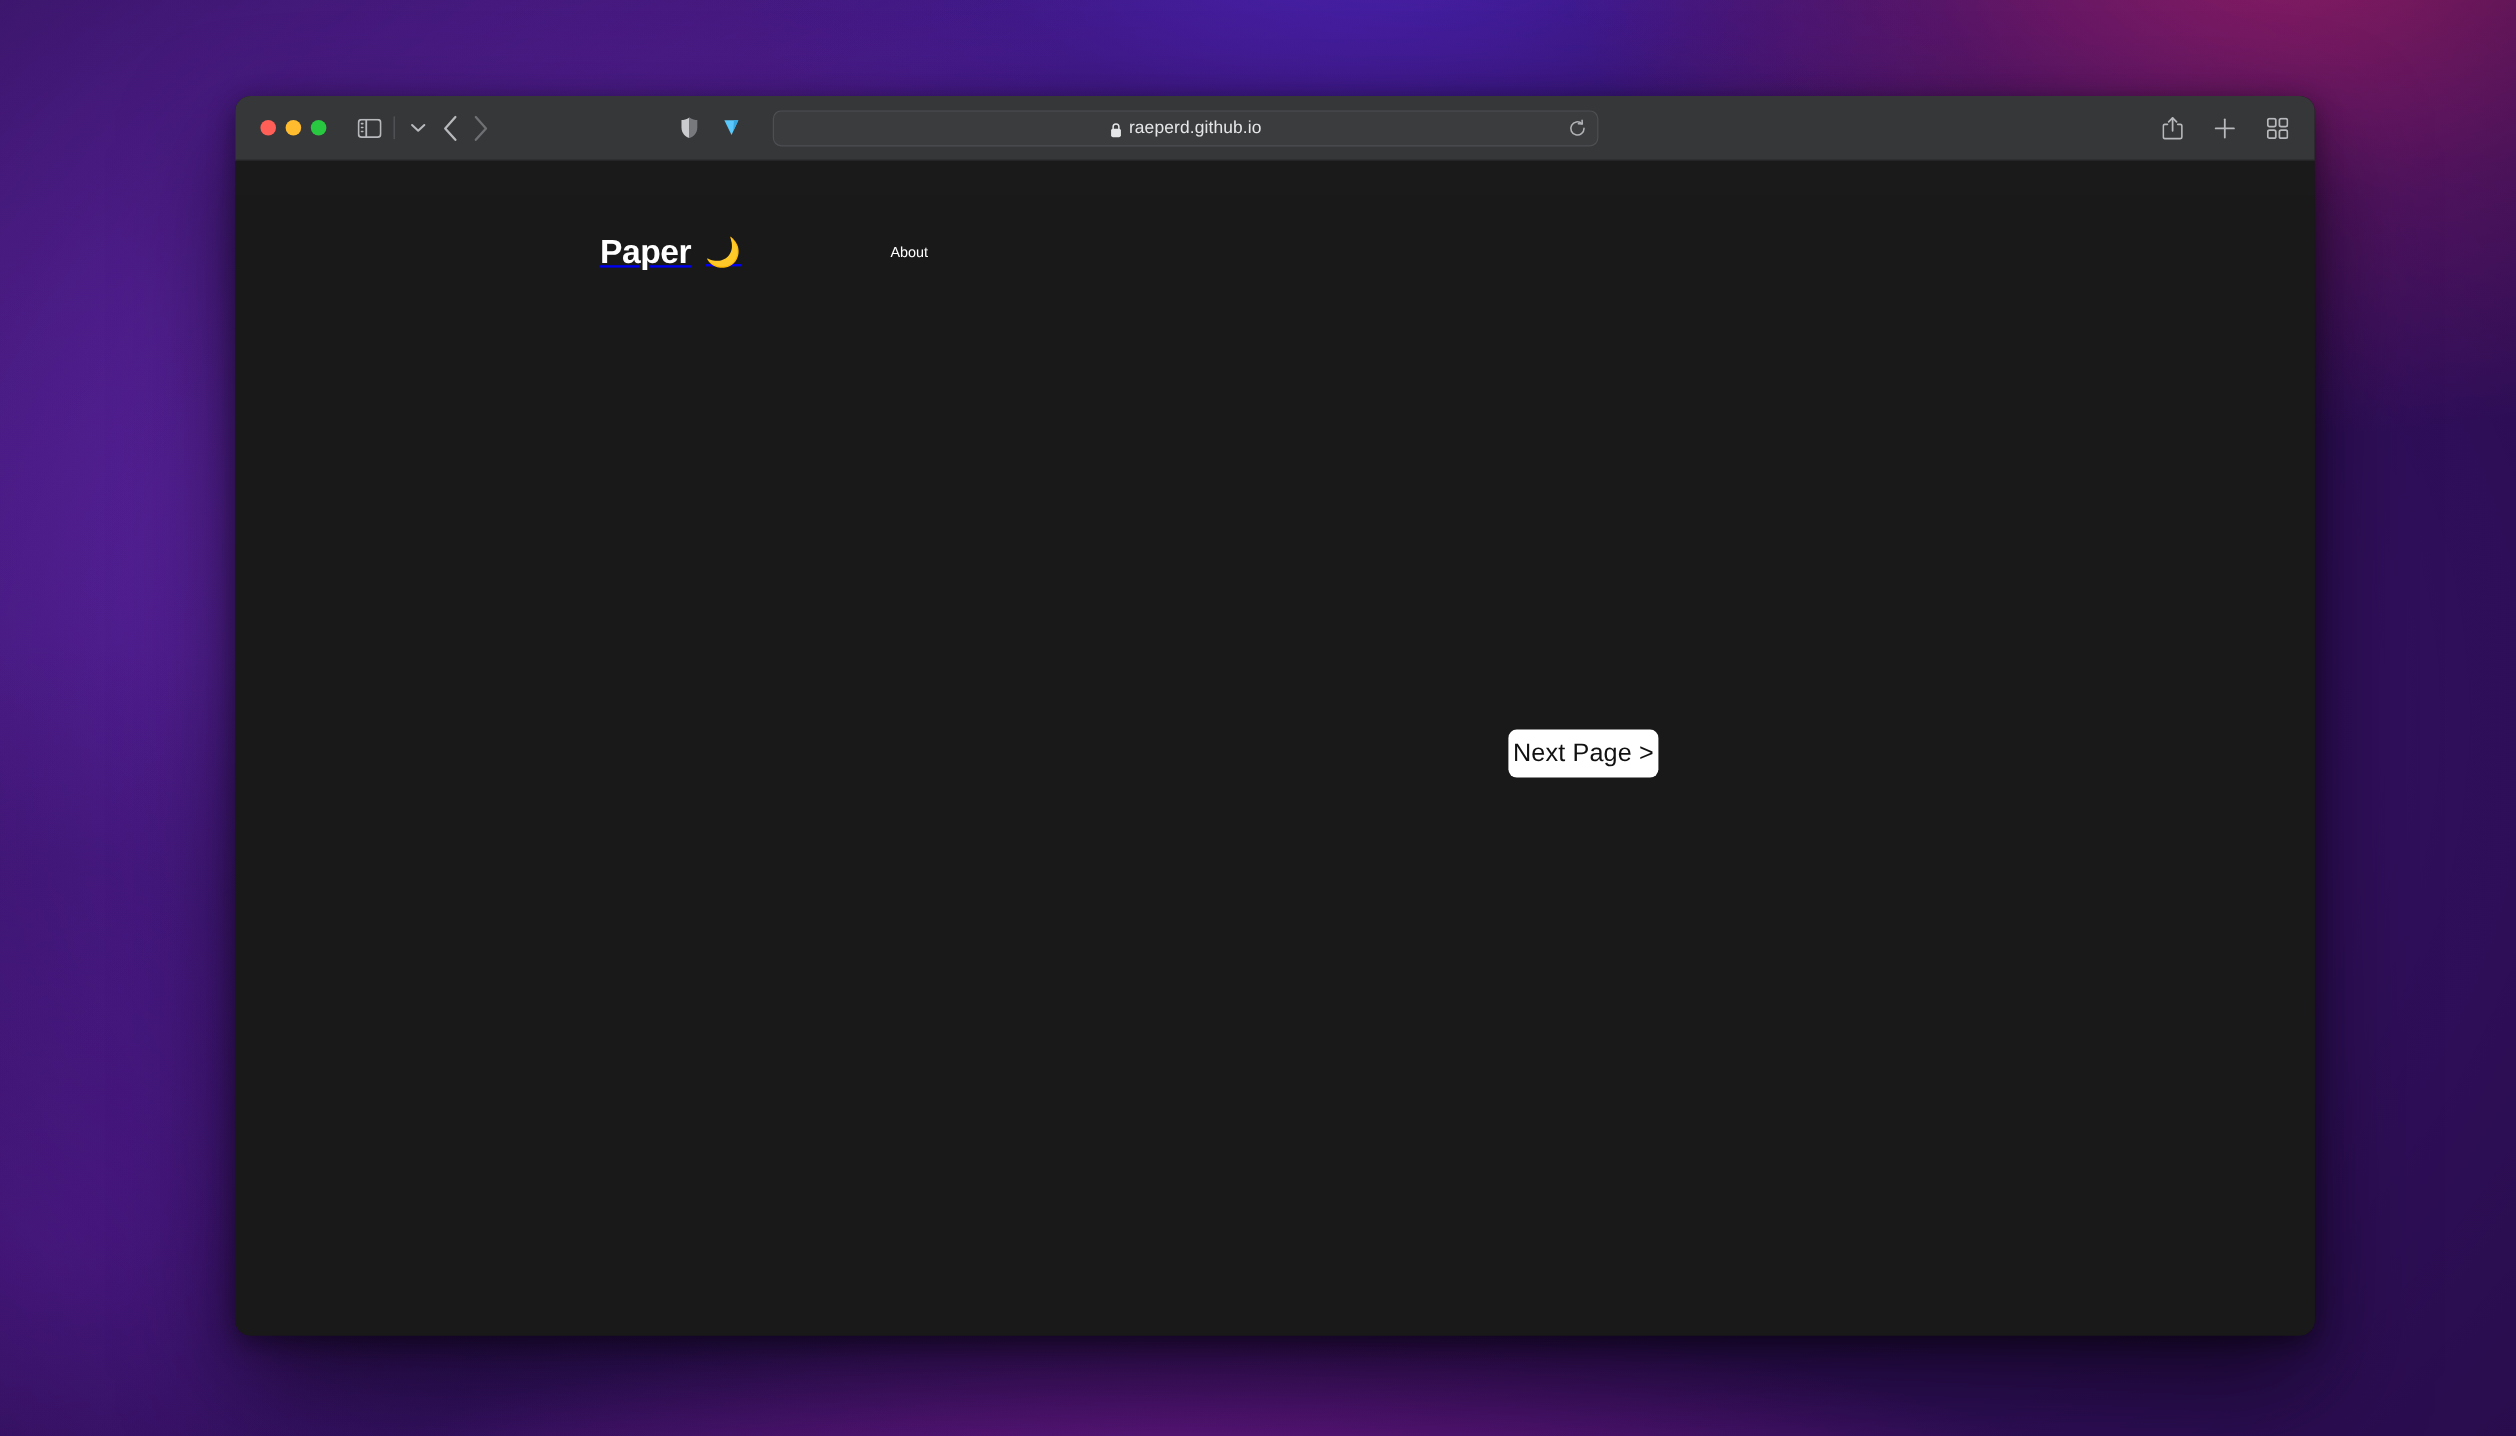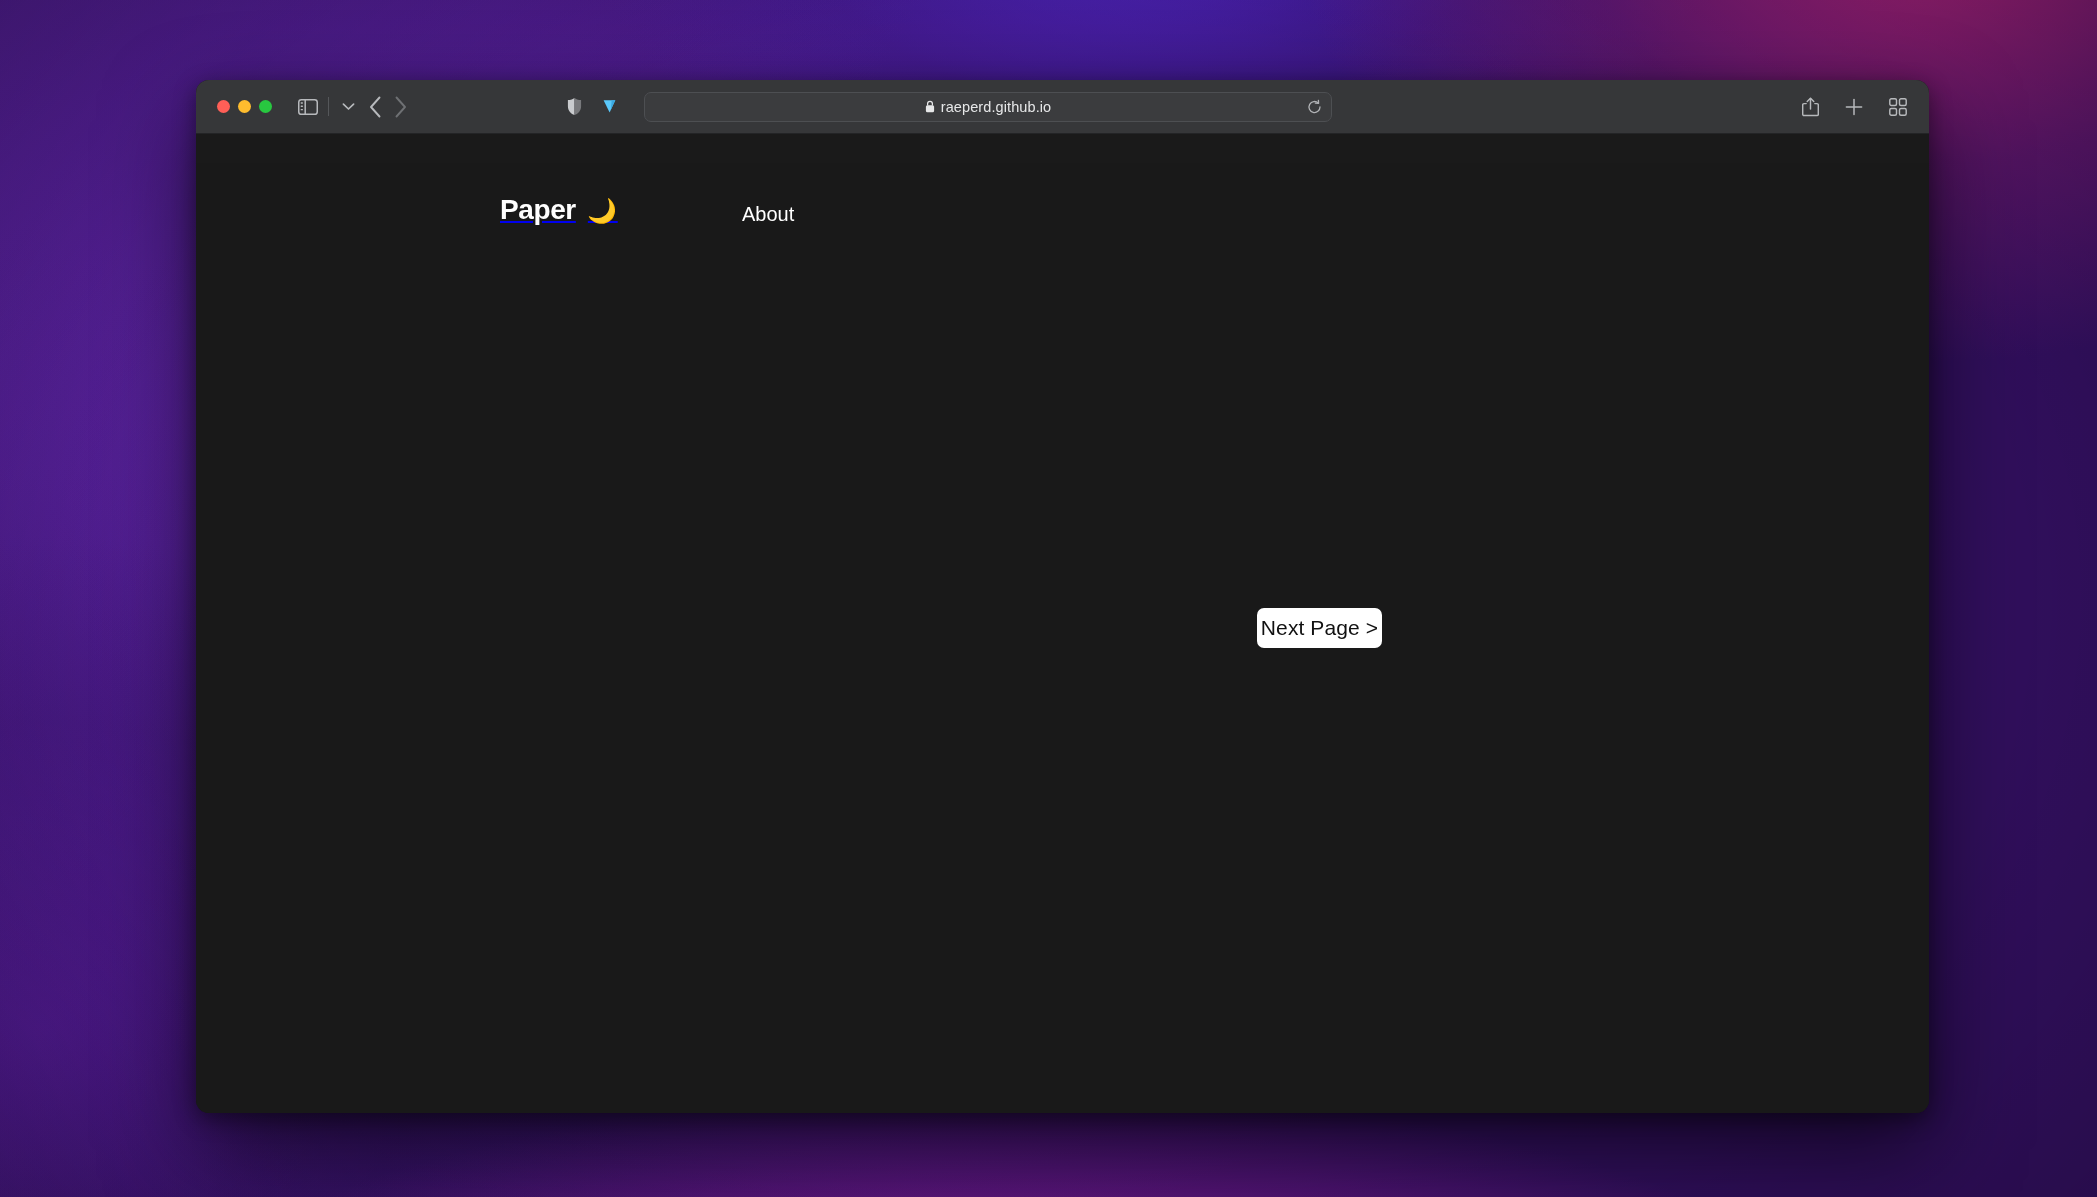--- a/index.html
+++ b/index.html
@@ -106,21 +106,21 @@
     width: 686px;
     height: 28px;
     margin-left: 25px;
     border: 1px solid #4d4f52;
     border-radius: 7px;
     background: #3b3c3e;
     display: flex;
     align-items: center;
     justify-content: center;
   }
-  #url-inner { display: flex; align-items: center; gap: 6px; }
+  #url-inner { display: flex; align-items: flex-end; gap: 6px; }
   #url-text {
     font-size: 14.5px;
     color: #e6e7e8;
     font-weight: 500;
     letter-spacing: 0.1px;
   }
   #reload-button {
     position: absolute;
     right: 9px; top: 50%;
     transform: translateY(-50%);
@@ -175,21 +175,21 @@
     position: relative;
     top: 1px;
   }
   #main-nav {
     position: absolute;
     left: 546px; top: 7px;
     display: flex;
     gap: 30px;
   }
   .nav-link {
-    font-size: 20px;
+    font-size: 12px;
     color: #ffffff;
     font-weight: 400;
     text-decoration: none;
   }
 
   
   #post-list {
     position: absolute;
     left: 546px;
     top: 145px;

